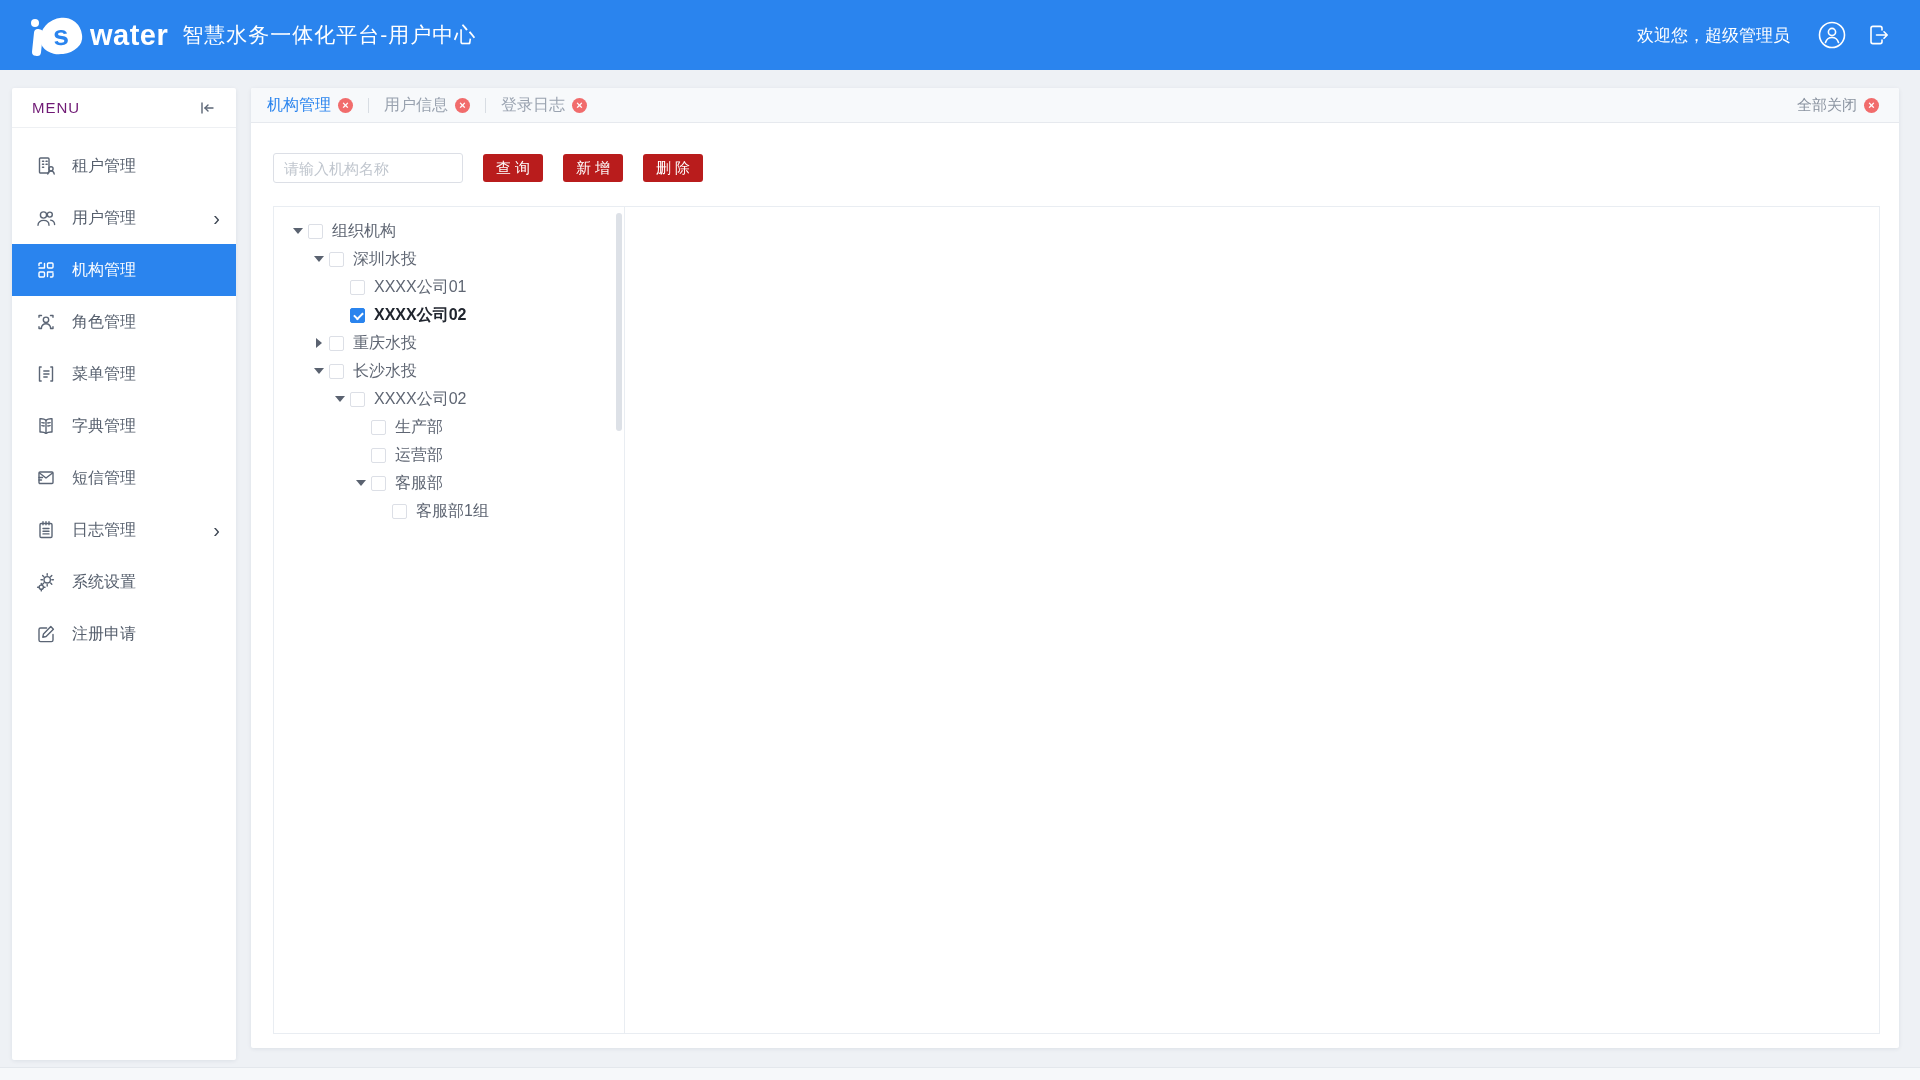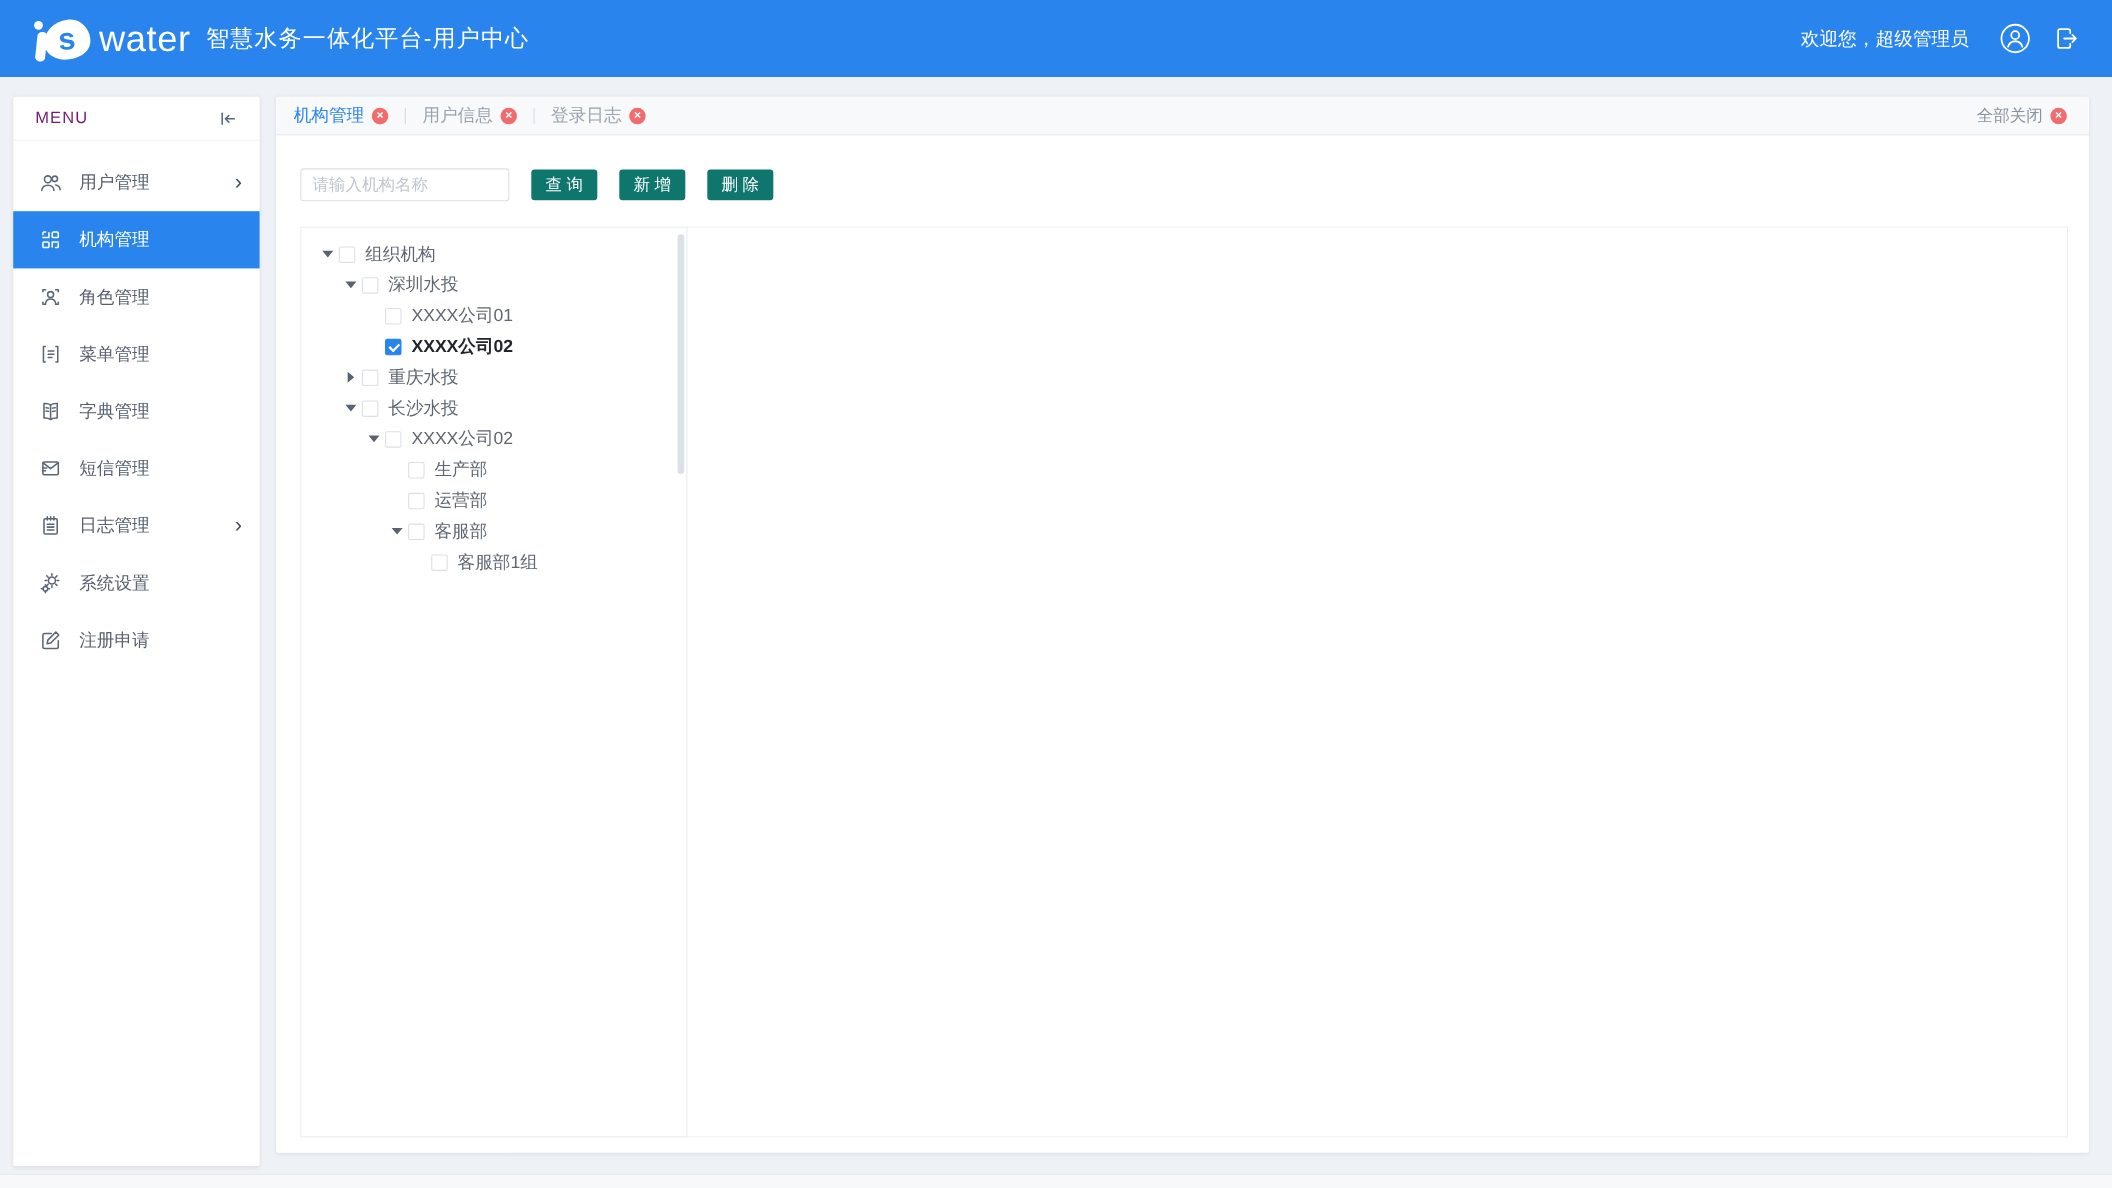--- a/index.html
+++ b/index.html
@@ -19,21 +19,21 @@
   .logo-mark { position:relative; width:56px; height:46px; }
   .logo-dot { position:absolute; left:1px; top:7px; width:8px; height:8px; background:#fff; border-radius:50%; }
   .logo-stem { position:absolute; left:3px; top:17px; width:9px; height:27px; background:#fff; border-radius:4px; transform:rotate(6deg); }
   .logo-blob {
     position:absolute; left:10px; top:6px; width:42px; height:36px; background:#fff;
     border-radius:58% 46% 52% 48% / 60% 55% 45% 45%;
     transform:rotate(-6deg);
     display:flex; align-items:center; justify-content:center;
   }
   .logo-blob span { color:#2a84ee; font-size:28px; font-weight:800; transform:rotate(2deg); font-family:"Liberation Sans",sans-serif; }
-  .logo-word { font-size:33px; font-weight:400; letter-spacing:.5px; margin-left:4px; }
+  .logo-word { font-size:29px; font-weight:700; letter-spacing:.5px; margin-left:4px; }
   .app-title { font-size:21px; margin-left:14px; letter-spacing:1px; }
   .header-spacer { flex:1; }
   .welcome { font-size:17px; margin-right:26px; }
   .hicon { width:32px; height:32px; display:flex; align-items:center; justify-content:center; cursor:pointer; }
   .hicon + .hicon { margin-left:14px; }
   .hicon svg { stroke:#fff; fill:none; stroke-width:1.6; stroke-linecap:round; stroke-linejoin:round; }
 
   
   .sidebar {
     position:absolute; left:12px; top:88px; width:224px; height:972px;
@@ -82,21 +82,21 @@
   
   .toolbar { display:flex; align-items:center; margin:30px 0 0 22px; }
   .search-input {
     width:190px; height:30px; border:1px solid #dcdfe6; border-radius:3px;
     padding:0 10px; font-size:15px; color:#333; outline:none;
     font-family:"Liberation Sans","DejaVu Sans",sans-serif;
   }
   .search-input::placeholder { color:#c0c6ce; }
   .btn {
     height:28px; min-width:60px; padding:0 12px; margin-left:20px;
-    background:#0f766e; color:#fff; border:none; border-radius:3px;
+    background:#b91c1c; color:#fff; border:none; border-radius:3px;
     font-size:15px; cursor:pointer; font-family:"Liberation Sans","DejaVu Sans",sans-serif;
   }
 
   
   .split-box {
     position:absolute; left:22px; top:118px; width:1607px; height:828px;
     border:1px solid #e9edf2; display:flex; background:#fff;
   }
   .tree-pane { width:351px; border-right:1px solid #e9edf2; position:relative; padding-top:10px; overflow:hidden; }
   .right-pane { flex:1; background:#fff; }
@@ -168,20 +168,31 @@
         <path d="M4 4v10"></path>
           <path d="M15 9H7"></path>
           <path d="M10 6L7 9l3 3"></path>
       </svg>
     </span>
   </div>
   <div class="menu-list" id="menu-list">
       <div class="menu-item">
         <span class="mi-icon">
           <svg width="22" height="22" viewBox="0 0 22 22">
+            <rect x="4.5" y="3" width="9.5" height="15" rx="1" stroke="currentColor" fill="none"></rect>
+            <path d="M7.5 6.2h1.2M11 6.2h1.2M7.5 9.2h1.2M11 9.2h1.2M7.5 12.2h1.2" stroke="currentColor" fill="none"></path>
+            <circle cx="16" cy="13.8" r="2.1" stroke="currentColor" fill="none"></circle>
+            <path d="M12.8 19c.3-1.9 1.6-3 3.2-3s2.9 1.1 3.2 3" stroke="currentColor" fill="none"></path>
+          </svg>
+        </span>
+        <span class="mi-label">租户管理</span>
+      </div>
+      <div class="menu-item">
+        <span class="mi-icon">
+          <svg width="22" height="22" viewBox="0 0 22 22">
             <circle cx="8.5" cy="8" r="3.1" stroke="currentColor" fill="none"></circle>
             <path d="M3 18.2c0-3 2.4-4.8 5.5-4.8s5.5 1.8 5.5 4.8" stroke="currentColor" fill="none"></path>
             <circle cx="14.8" cy="7.6" r="2.5" stroke="currentColor" fill="none"></circle>
             <path d="M15.6 13.1c2.4.4 4 2 4 4.5" stroke="currentColor" fill="none"></path>
           </svg>
         </span>
         <span class="mi-label">用户管理</span>
         <span class="mi-arrow">›</span>
       </div>
       <div class="menu-item active">

